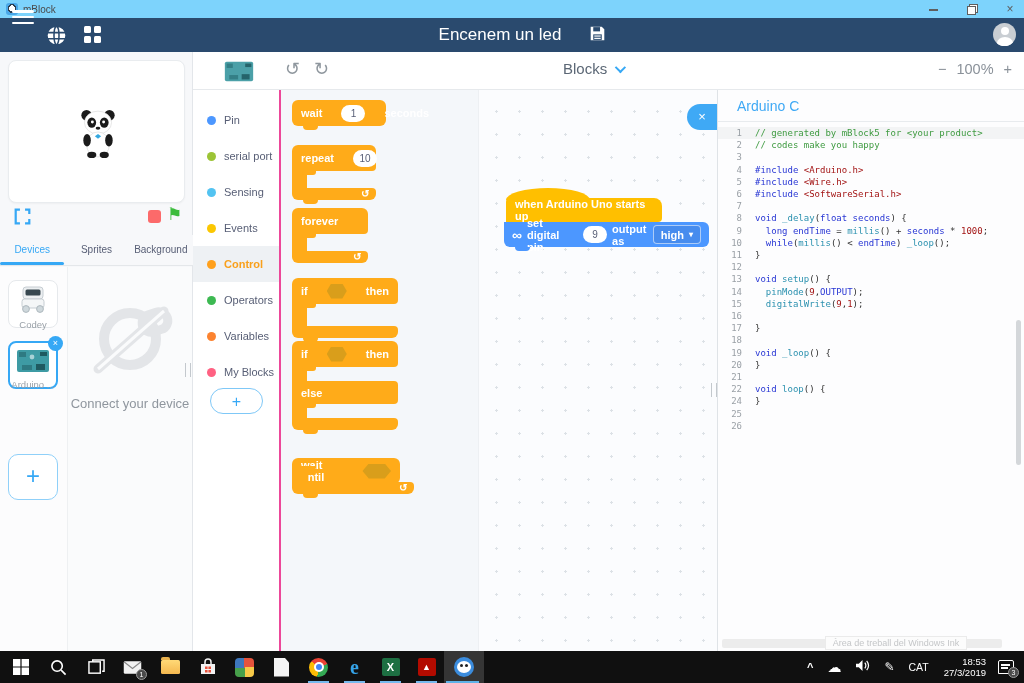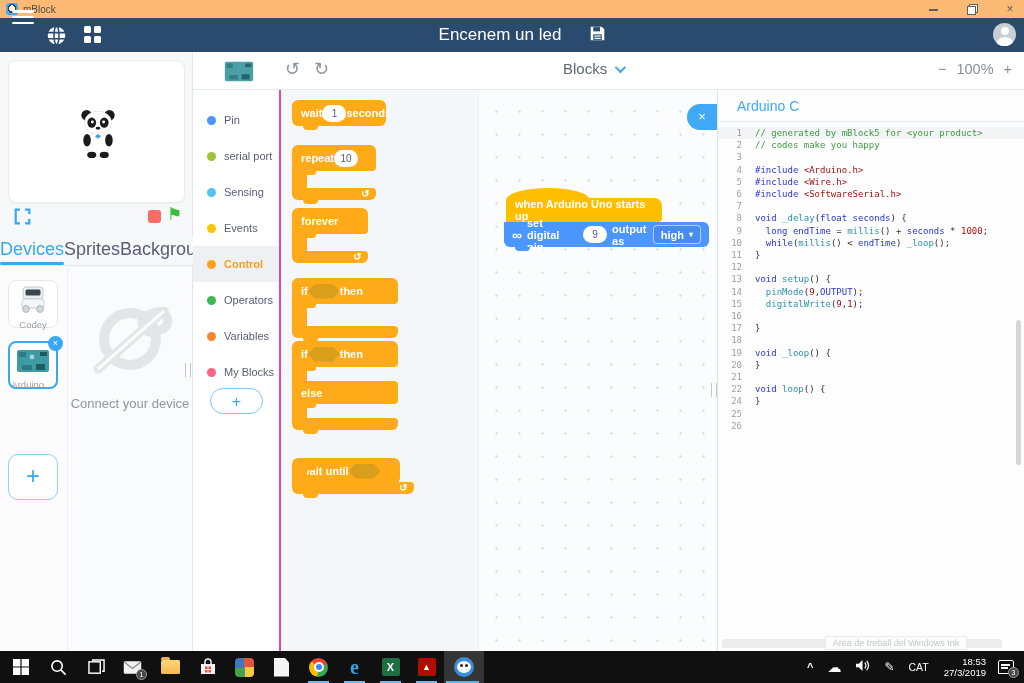--- a/index.html
+++ b/index.html
@@ -1,19 +1,19 @@
 <!DOCTYPE html>
 <html><head>
 <meta charset="utf-8">
 <style>
   * { margin:0; padding:0; box-sizing:border-box; }
   html,body { width:1024px; height:683px; overflow:hidden; font-family:"Liberation Sans",sans-serif; background:#fff; }
 
   
-  .titlebar { position:absolute; left:0; top:0; width:1024px; height:18px; background:#fdba74; display:flex; align-items:center; }
+  .titlebar { position:absolute; left:0; top:0; width:1024px; height:18px; background:#7dd3fc; display:flex; align-items:center; }
   .app-ico { width:12px; height:12px; margin-left:6px; border-radius:3px;
     background:radial-gradient(circle at 50% 45%, #fff 0 3px, #2C3E50 3px 4.5px, #49A7E8 4.5px); }
   .app-title { font-size:10px; color:#4A4A4A; margin-left:5px; }
   .win-btns { position:absolute; right:8px; top:0; height:18px; display:flex; align-items:center; gap:26px; }
   .wb { width:12px; height:12px; position:relative; color:#5E5E5E; font-size:12px; line-height:12px; text-align:center; cursor:default; }
   .wb-min::after { content:""; position:absolute; left:1px; top:6px; width:9px; height:1.5px; background:#5E5E5E; }
   .wb-max::before { content:""; position:absolute; left:3px; top:1px; width:7px; height:7px; border:1px solid #5E5E5E; background:#FCFCFC; }
   .wb-max::after { content:""; position:absolute; left:1px; top:3px; width:7px; height:7px; border:1px solid #5E5E5E; background:#FCFCFC; }
 
   
@@ -29,21 +29,21 @@
   .avatar::before { content:""; position:absolute; left:7.5px; top:4px; width:8px; height:8px; border-radius:50%; background:#fff; }
   .avatar::after { content:""; position:absolute; left:3.5px; top:13.5px; width:16px; height:12px; border-radius:50%; background:#fff; }
 
   
   .left-col { position:absolute; left:0; top:52px; width:193px; height:599px; background:#F7F8FA; border-right:1px solid #E3E6EA; }
   .stage-card { position:absolute; left:8px; top:8px; width:177px; height:143px; background:#fff; border:1px solid #E9ECEF; border-radius:8px; box-shadow:0 1px 2px rgba(0,0,0,.04); }
   .stage-ctrls { position:absolute; left:0; top:155px; width:193px; height:22px; }
   .stop-btn { position:absolute; left:148px; top:3px; width:13px; height:13px; background:#FC6A6A; border-radius:3px; cursor:pointer; }
   .flag-btn { position:absolute; left:167px; top:-3px; font-size:17px; color:#3CBC3C; cursor:pointer; }
   .tabs { position:absolute; left:0; top:183px; width:193px; height:31px; border-bottom:1px solid #E4E7EA; background:#F7F8FA; display:flex; }
-  .tab { flex:1; text-align:center; font-size:18px; color:#575E75; line-height:29px; cursor:pointer; position:relative; }
+  .tab { flex:1; text-align:center; font-size:10px; color:#575E75; line-height:29px; cursor:pointer; position:relative; }
   .tab.active { color:#36A8F5; }
   .tab.active::after { content:""; position:absolute; left:0; bottom:0; width:100%; height:3px; background:#36A8F5; border-radius:2px; }
 
   .device-panel { position:absolute; left:0; top:215px; width:192px; height:384px; background:#FAFBFC; }
   .device-rail { position:absolute; left:0; top:0; width:68px; height:100%; background:#FCFCFD; border-right:1px solid #EEF0F2; }
   .dev-card { position:absolute; left:8px; width:50px; height:48px; background:#fff; border:1px solid #E6E9EC; border-radius:8px; text-align:center; cursor:pointer; }
   .dev-card .dev-label { font-size:9.5px; color:#9AA1A8; display:block; margin-top:1px; white-space:nowrap; overflow:hidden; }
   .dev-card.selected { border:2px solid #36A8F5; }
   .dev-badge { position:absolute; right:-7px; top:-7px; width:15px; height:15px; border-radius:50%; background:#36A8F5; color:#fff; font-size:9px; line-height:15px; text-align:center; cursor:pointer; }
   .dev-add { position:absolute; left:8px; top:187px; width:50px; height:46px; border:1.5px solid #8FD0F9; border-radius:10px; background:#fff; color:#36A8F5; font-size:24px; font-weight:300; line-height:42px; text-align:center; cursor:pointer; }
@@ -66,21 +66,21 @@
   .pal-item { position:relative; height:36px; display:flex; align-items:center; gap:8px; padding-left:14px; cursor:pointer; }
   .pal-dot { width:9px; height:9px; border-radius:50%; flex:none; }
   .pal-label { font-size:11px; color:#575E75; white-space:nowrap; }
   .pal-item.sel { background:#EEF1F4; }
   .pal-item.sel .pal-label { color:#F9A01B; font-weight:bold; }
   .pal-add { position:absolute; left:17px; top:298px; width:53px; height:26px; border:1px solid #7FC8F7; border-radius:13px; background:#fff; color:#36A8F5; font-size:16px; text-align:center; line-height:23px; cursor:pointer; }
 
   
   .flyout { position:absolute; left:281px; top:90px; width:197px; height:561px; background:#F4F7FA; }
   .blk { position:absolute; color:#fff; font-size:11px; font-weight:600; cursor:grab; }
-  .bar { background:#FFAB19; display:flex; align-items:center; gap:0; padding:0 9px; position:relative; }
+  .bar { background:#FFAB19; display:flex; align-items:center; gap:19px; padding:0 9px; position:relative; }
   .stack { height:26px; border-radius:6px; }
   .bump::after { content:""; position:absolute; left:11px; bottom:-4px; width:15px; height:4px; background:#FFAB19; border-radius:0 0 4px 4px; }
   .cb-top { height:26px; border-radius:6px 6px 4px 0; }
   .cb-mouth { width:15px; height:17px; background:#FFAB19; position:relative; }
   .cb-mouth::after { content:""; position:absolute; left:10px; top:0; width:14px; height:4px; background:#FFAB19; border-radius:0 0 3px 3px; }
   .cb-mid { height:23px; border-radius:0 4px 4px 0; }
   .cb-bot { height:12px; border-radius:0 4px 6px 6px; justify-content:flex-end; padding-right:7px; }
   .loop-arrow { font-size:10px; line-height:10px; transform:scaleX(-1); }
   .oval { background:#fff; color:#575E75; font-size:10px; font-weight:400; border-radius:9px; min-width:24px; height:17px; line-height:17px; text-align:center; padding:0 6px; }
   .hexa { width:32px; height:15px; background:#D99E1B; clip-path:polygon(22% 0,78% 0,100% 50%,78% 100%,22% 100%,0 50%); }

